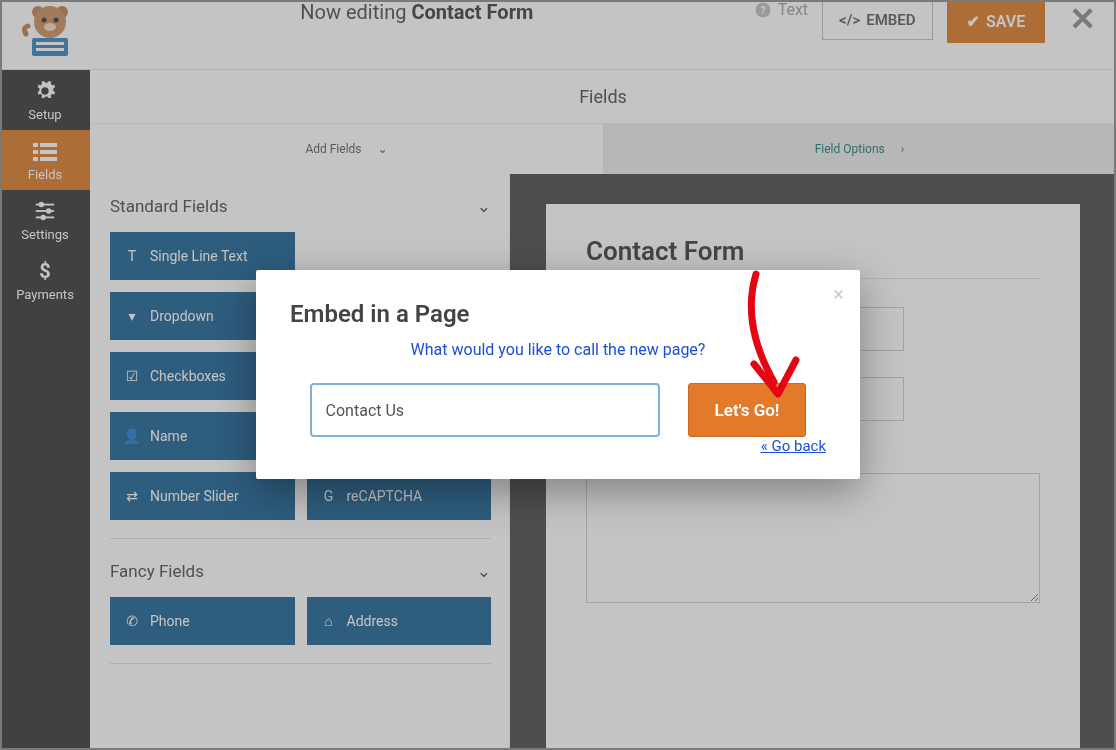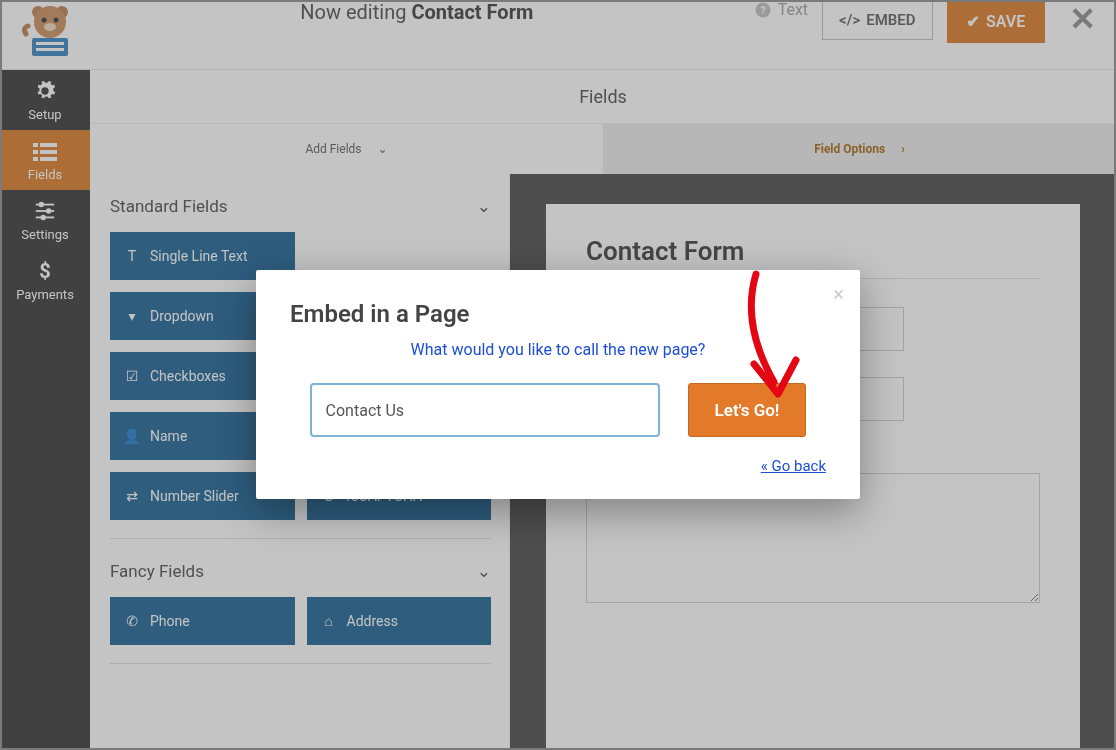--- a/index.html
+++ b/index.html
@@ -19,21 +19,21 @@
 .main { display: flex; height: calc(100% - 70px); }
 .sidebar { width: 90px; background: #2c2c2c; display: flex; flex-direction: column; }
 .side-item { height: 60px; display: flex; flex-direction: column; align-items: center; justify-content: center; color: #fff; font-size: 13px; gap: 4px; cursor: pointer; }
 .side-item.active { background: #d9731a; }
 .side-icon { width: 24px; height: 24px; display: flex; align-items: center; justify-content: center; }
 
 .content { flex: 1; display: flex; flex-direction: column; background: #fff; }
 .content-header { text-align: center; padding: 16px 0; font-size: 18px; color: #444; border-bottom: 1px solid #eee; }
 .tabs { display: flex; }
 .tab { flex: 1; text-align: center; padding: 18px 0; font-size: 12px; color: #555; cursor: pointer; display: flex; align-items: center; justify-content: center; gap: 16px; }
-.tab.inactive { background: #eaeaea; color: #a16207; font-weight: bold; }
+.tab.inactive { background: #eaeaea; color: #0f766e; }
 
 .panel-body { display: flex; flex: 1; overflow: hidden; }
 .fields-panel { width: 420px; padding: 0 18px 0 20px; overflow-y: auto; border-right: 1px solid #f0f0f0; }
 .accordion { border-bottom: 1px solid #ddd; padding: 22px 0 18px; }
 .accordion-header { display: flex; justify-content: space-between; font-size: 17px; color: #444; cursor: pointer; align-items: center; text-align: center; }
 .field-grid { display: grid; grid-template-columns: 1fr 1fr; gap: 12px; margin-top: 16px; }
 .field-btn { background: #0d5a8f; color: #fff; padding: 16px 14px; font-size: 14px; display: flex; align-items: center; gap: 10px; cursor: pointer; border: none; text-align: left; }
 .field-btn .ico { width: 16px; display: flex; justify-content: center; }
 
 .preview { flex: 1; background: #424242; padding: 30px 36px 0; overflow: hidden; }
@@ -46,21 +46,21 @@
 .form-input { width: 70%; height: 44px; border: 1px solid #ccc; padding: 8px; font-size: 14px; }
 .form-textarea { width: 100%; height: 130px; border: 1px solid #ccc; padding: 8px; font-size: 14px; resize: both; }
 
 
 .overlay { position: absolute; inset: 0; background: rgba(100,100,100,0.38); display: flex; align-items: flex-start; justify-content: center; padding-top: 0; }
 .overlay-inner { margin-top: 270px; }
 .modal { width: 604px; background: #fff; border-radius: 2px; box-shadow: 0 12px 40px rgba(0,0,0,0.35); padding: 30px 34px 24px; position: relative; }
 .modal-close { position: absolute; top: 12px; right: 16px; font-size: 20px; color: #ccc; cursor: pointer; }
 .modal h2 { text-align: left; font-size: 24px; color: #444; font-weight: 600; margin-bottom: 12px; }
 .modal p { text-align: center; color: #1d4ed8; font-size: 16px; margin-bottom: 24px; }
-.modal-row { display: flex; gap: 28px; justify-content: center; align-items: stretch; margin-bottom: 20px; }
+.modal-row { display: flex; gap: 28px; justify-content: center; align-items: stretch; }
 .modal-input { flex: 0 0 350px; border: 2px solid #7fb3d5; border-radius: 4px; padding: 11px 14px; font-size: 16px; color: #555; outline: none; }
 .go-btn { background: #e27a2a; color: #fff; border: 1px solid #c86820; padding: 16px 26px; font-size: 17px; font-weight: 600; border-radius: 3px; cursor: pointer; }
 .go-back { display: block; text-align: right; color: #1d4ed8; font-size: 15px; text-decoration: underline; cursor: pointer; }
 
 
 .arrow-svg { position: absolute; top: -6px; left: 470px; pointer-events: none; }
 
 
 .frame { position: absolute; inset: 0; border: 2px solid #7a7a7a; pointer-events: none; }
 </style>

